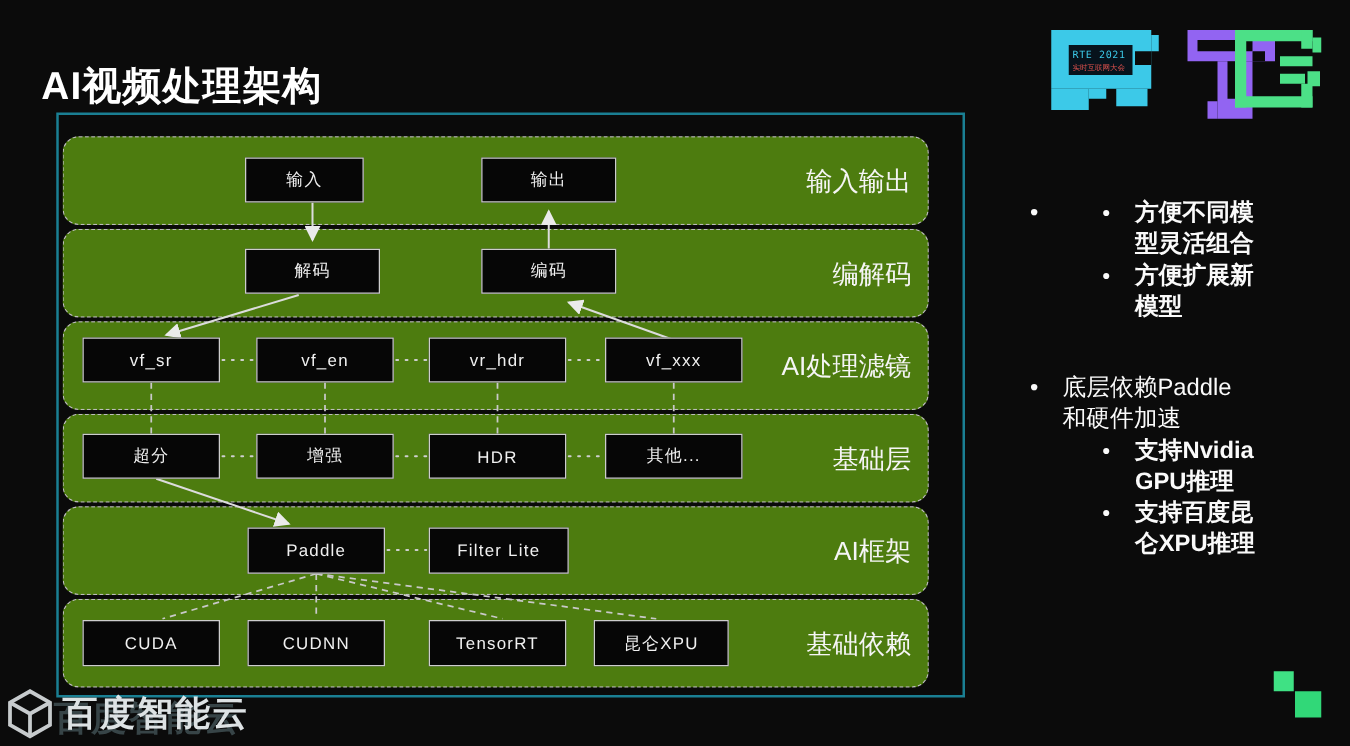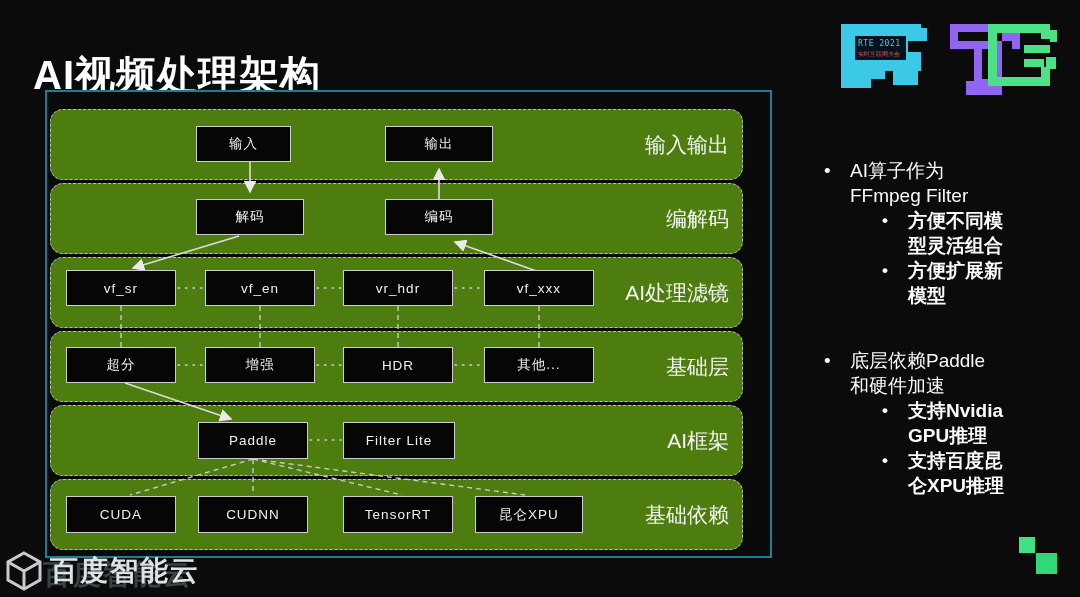--- a/index.html
+++ b/index.html
@@ -3,21 +3,21 @@
 <meta charset="utf-8">
 <style>
   :root{
     --frame:#1a7f93; --line:#dcdcdc; --box_border:#cdcdcd; --text:#f2f2f2;
     --logo_r:#3cc9e8; --logo_t:#9264f2; --logo_e:#4ce087; --logo_sub:#e0524e;
     --square_a:#3fe184; --square_b:#31d878; --watermark:#e9eef0;
   }
   html,body{margin:0;padding:0;background:#000;}
   .slide{position:relative;width:1080px;height:597px;background:#0b0b0b;overflow:hidden;
          font-family:"Liberation Sans","DejaVu Sans",sans-serif;color:var(--text);}
-  .title{position:absolute;left:33px;top:48px;font-size:40px;font-weight:bold;
+  .title{position:absolute;left:33px;top:48px;font-size:31px;font-weight:bold;
          letter-spacing:1px;color:#ffffff;margin:0;}
   
   .frame{position:absolute;left:45px;top:90px;width:727px;height:468px;
          border:2px solid var(--frame);box-sizing:border-box;background:#0a0a0a;}
   .drow{position:absolute;left:3px;width:693px;height:71px;border:1.6px dashed #bdbdbd;
         border-radius:13px;box-sizing:border-box;background:#4d7c0f;}
   .rlabel{position:absolute;right:13px;top:50%;transform:translateY(-50%);
           font-size:21px;color:#f5f5f5;white-space:nowrap;}
   .dbox{position:absolute;background:#060606;border:1.6px solid var(--box_border);
         box-sizing:border-box;display:flex;align-items:center;justify-content:center;
@@ -150,21 +150,20 @@
     <div class="dbox" style="left:151px;top:330px;width:110px;height:37px">Paddle</div>
     <div class="dbox" style="left:296px;top:330px;width:112px;height:37px">Filter Lite</div>
     <div class="dbox" style="left:19px;top:404px;width:110px;height:37px">CUDA</div>
     <div class="dbox" style="left:151px;top:404px;width:110px;height:37px">CUDNN</div>
     <div class="dbox" style="left:296px;top:404px;width:110px;height:37px">TensorRT</div>
     <div class="dbox" style="left:428px;top:404px;width:108px;height:37px">昆仑XPU</div>
   </div>
 
   <ul class="notes">
     <li>
-      <span class="btxt">AI算子作为FFmpeg Filter</span>
       <ul class="subnotes">
         <li>
           <span class="stxt">方便不同模型灵活组合</span></li>
         <li>
           <span class="stxt">方便扩展新模型</span></li>
       </ul>
     </li>
     <li>
       <span class="btxt">底层依赖Paddle和硬件加速</span>
       <ul class="subnotes">

